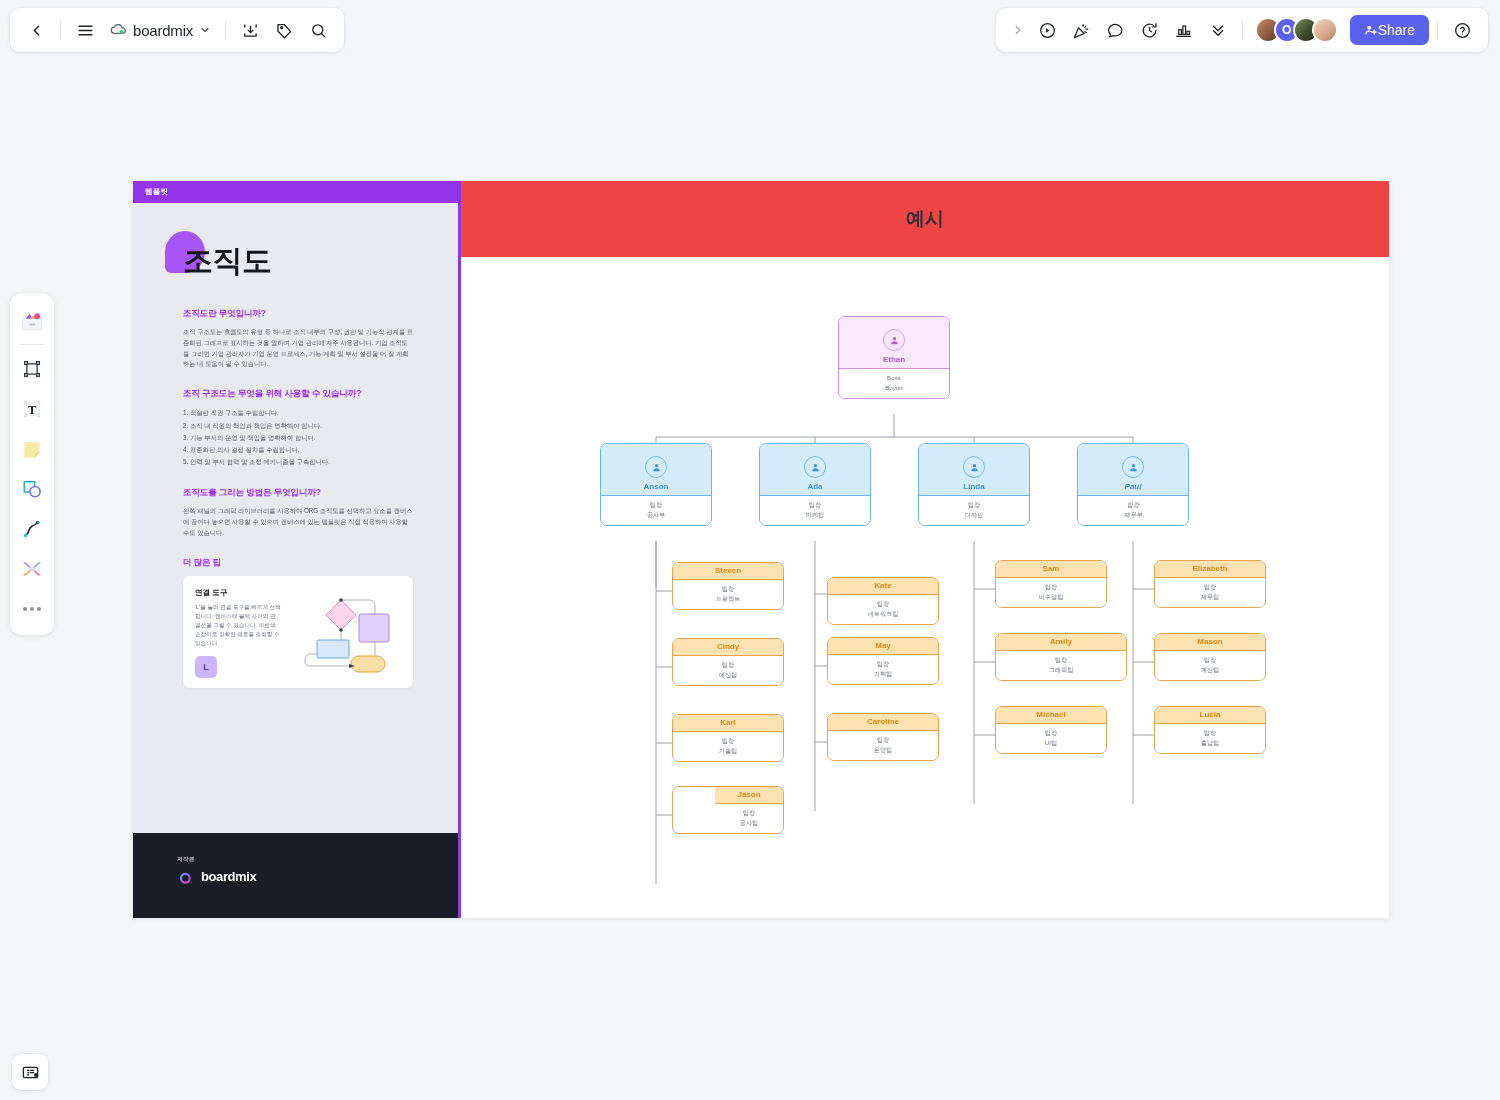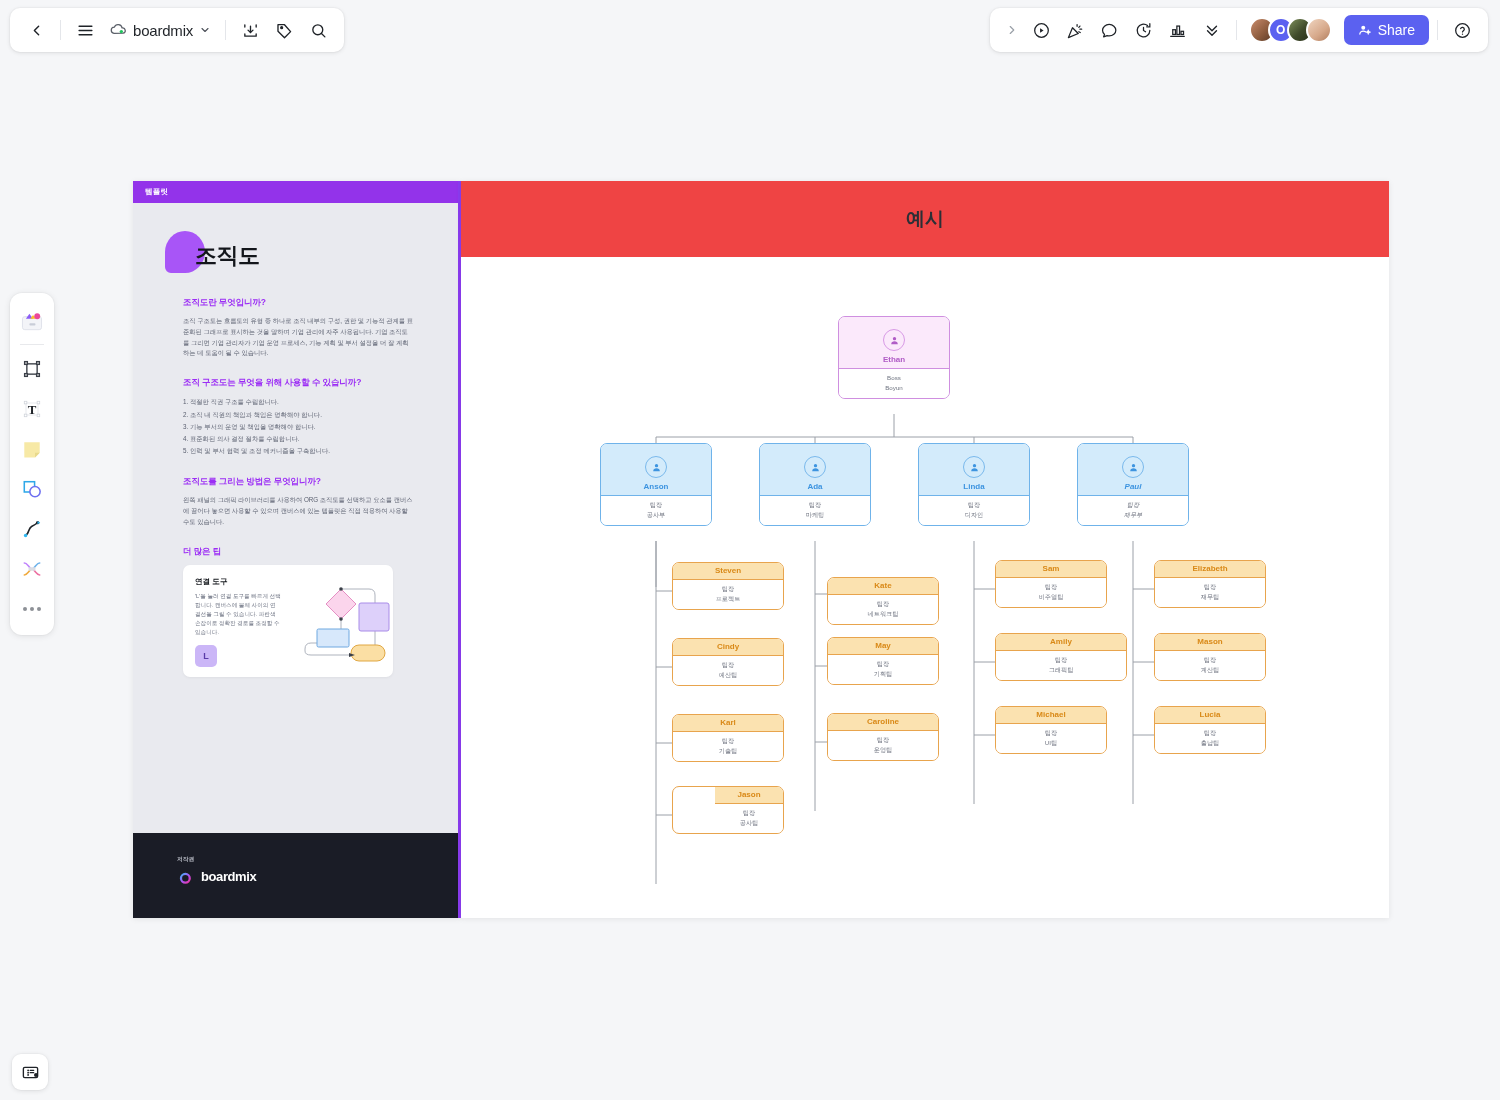--- a/index.html
+++ b/index.html
@@ -52,21 +52,21 @@
     background-size: cover; position: relative;
     display: flex; align-items: center; justify-content: center;
     font-size: 12px; color: #fff; font-weight: 600;
   }
   .avatar:first-child { margin-left: 0; }
   .av1 { background: linear-gradient(135deg,#c98b6b,#8b5a3c 60%,#5a3a28); }
   .av2 { background: #5b61f0; }
   .av3 { background: linear-gradient(135deg,#7d8f5a,#3f4a2a 55%,#2b3018); }
   .av4 { background: linear-gradient(140deg,#f0d5c0,#d6a88a 60%,#b07d5e); }
   .share-btn {
-    display: flex; align-items: center; gap: 6px;
+    display: flex; align-items: center; 
     background: #5b61f0; color: #fff;
     height: 30px; padding: 0 14px; border-radius: 7px;
     font-size: 14px; cursor: pointer; margin-left: 10px; border: none;
   }
 
   
   .left-rail {
     position: absolute; left: 10px; top: 293px;
     width: 44px;
     background: #ffffff;
@@ -110,33 +110,33 @@
     display: flex; align-items: center; padding-left: 12px;
   }
   .tpl-topbar span { color: #fff; font-size: 7.5px; font-weight: 700; letter-spacing: .2px; }
   .tpl-body { padding: 22px 44px 0 50px; position: relative; }
   .tpl-title-wrap { display: flex; align-items: center; margin: 16px 0 26px; position: relative; }
   .tpl-blob {
     position: absolute; left: -18px; top: -10px;
     width: 40px; height: 42px; background: #a855f7;
     border-radius: 50% 50% 50% 6px;
   }
-  .tpl-title { font-size: 22px; font-weight: 700; color: #13161b; position: relative; z-index: 2; letter-spacing: -.5px; margin-left: 12px; }
+  .tpl-title { font-size: 30px; font-weight: 700; color: #13161b; position: relative; z-index: 2; letter-spacing: -.5px; }
 
   .tpl-h { color: #9b2df5; font-size: 8.5px; font-weight: 700; margin: 0 0 7px; letter-spacing: -.1px; }
   .tpl-p { color: #5b6070; font-size: 6.3px; line-height: 1.72; margin: 0 0 18px; letter-spacing: -.05px; }
   .tpl-list { color: #5b6070; font-size: 6.3px; line-height: 1.78; margin: 0 0 20px; }
   .tpl-list div { margin-bottom: 1px; }
 
   .tip-card {
     background: #fff; border-radius: 7px;
     margin-top: 6px; padding: 12px 12px 10px;
     display: flex; gap: 8px;
     box-shadow: 0 1px 3px rgba(0,0,0,.05);
-    width: 210px;
+    width: 230px;
   }
   .tip-left { width: 86px; flex-shrink: 0; }
   .tip-title { font-size: 7.6px; font-weight: 700; color: #13161b; margin: 0 0 5px; }
   .tip-text { font-size: 5.6px; line-height: 1.62; color: #6b7180; margin: 0 0 8px; }
   .tip-key {
     display: inline-flex; align-items: center; justify-content: center;
     width: 22px; height: 22px; border-radius: 5px;
     background: #cbb6f7; color: #5b3ba8; font-size: 9px; font-weight: 700;
   }
   .tip-diagram { flex: 1; position: relative; height: 88px; }

